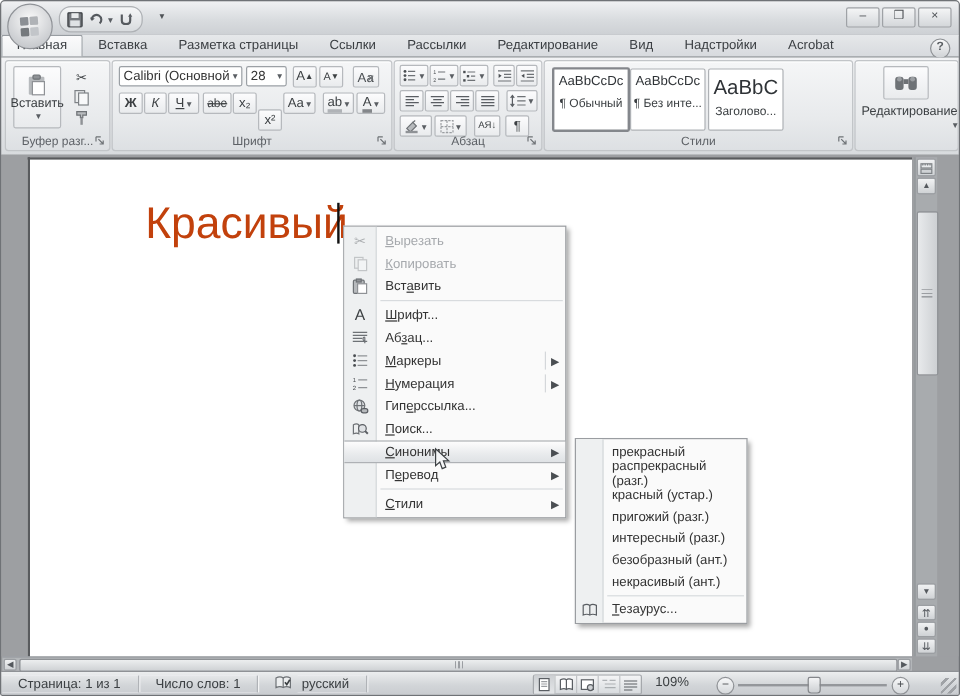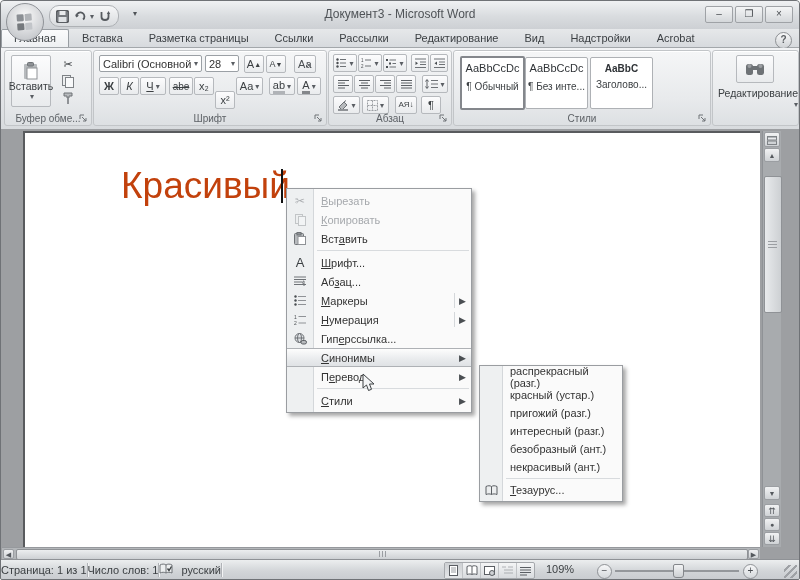--- a/index.html
+++ b/index.html
@@ -69,21 +69,21 @@
   #hscroll{left:1px;top:546px;width:758px;height:12px;background:#b3b6b9;border-top:1px solid #96999d;}
   #hthumb{position:absolute;left:14px;top:1px;width:730px;height:9px;border:1px solid #8f9296;border-radius:2px;
     background:linear-gradient(#eceeef,#ced1d4);}
   #hthumb .grip{position:absolute;left:362px;top:1px;width:8px;height:6px;
     background:repeating-linear-gradient(90deg,#9b9ea2 0 1px,transparent 1px 3px);}
   .harr{position:absolute;top:1px;width:11px;height:10px;font-size:7px;line-height:10px;text-align:center;
     color:#55595e;background:linear-gradient(#eff0f1,#cfd2d5);border:1px solid #9b9ea2;border-radius:2px;box-sizing:border-box;}
   
   #statusbar{left:0;top:558px;width:100%;height:20px;background:linear-gradient(#eceeef,#d2d5d8 55%,#c8cbcf);
     border-top:1px solid #8f9296;display:flex;align-items:center;color:#3c4043;}
-  .seg{padding:0 0;border-right:1px solid #b0b3b7;box-shadow:1px 0 0 #f2f3f4;height:14px;line-height:14px;}
+  .seg{padding:0 14px;border-right:1px solid #b0b3b7;box-shadow:1px 0 0 #f2f3f4;height:14px;line-height:14px;}
   .seg.noline{border-right:none;box-shadow:none;}
   #viewbtns{position:absolute;left:443px;top:2px;display:flex;border:1px solid #a5a8ac;border-radius:2px;
     background:linear-gradient(#f4f5f6,#d8dbde);}
   .vb{width:17px;height:15px;display:flex;align-items:center;justify-content:center;border-right:1px solid #c0c3c6;}
   .vb:last-child{border-right:none}
   .vb.sel{background:linear-gradient(#cdd0d3,#e4e6e8);}
   #zoomlabel{position:absolute;left:545px;top:3px;}
   #zminus,#zplus{position:absolute;top:4px;width:13px;height:13px;border:1px solid #8f9296;border-radius:50%;
     background:linear-gradient(#f6f7f8,#d5d8db);text-align:center;line-height:11px;font-size:10px;color:#4a4e52;}
   #zminus{left:596px}#zplus{left:742px}
@@ -116,21 +116,20 @@
   
   #cursor{left:361px;top:373px;z-index:60;}
   svg{overflow:visible}
 </style>
 </head>
 <body>
 
 <div id="window">
 
   <div class="abs" id="titlebar">
-    <div class="abs" id="title-text">Документ3 - Microsoft Word</div>
     <div class="abs" id="winbtns">
       <div class="wbtn">–</div>
       <div class="wbtn">❐</div>
       <div class="wbtn">×</div>
     </div>
   </div>
   <div class="abs" id="officebtn">
     <div id="officelogo">
       <span class="q1"></span>
         <span class="q2"></span>
@@ -195,21 +194,21 @@
             <rect x="0.5" y="0.5" width="8" height="10" fill="#eceeef" stroke="#7e8286"></rect>
             <rect x="3.5" y="2.5" width="8" height="10" fill="#f8f9fa" stroke="#7e8286"></rect>
           </svg>
       </div>
       <div class="rb" style="left:53px;top:38px;width:20px;border:none;background:none;">
         <svg width="12" height="13" viewBox="0 0 12 13">
             <path d="M2 1 L10 1 L10 4 L7 4 L7 6 L5 6 L5 4 L2 4 Z" fill="#b7babd" stroke="#6e7276"></path>
             <rect x="5" y="6" width="2" height="6" fill="#8f9296"></rect>
           </svg>
       </div>
-      <div class="grplabel"><span>Буфер обме...</span></div>
+      <div class="grplabel"><span>Буфер разг...</span></div>
       <div class="dlg">
         <svg width="9" height="9" viewBox="0 0 9 9">
             <path d="M1 1 H5 M1 1 V5" stroke="#6e7276" fill="none"></path>
             <path d="M3 3 L7 7 M7 4 V7 H4" stroke="#6e7276" fill="none"></path>
           </svg>
       </div>
     </div>
 
     <div class="grp" style="left:92px;width:232px;">
       <div class="combo" style="left:5px;top:4px;width:103px;">
@@ -373,21 +372,21 @@
     <div class="grp" style="left:452px;width:256px;">
       <div class="stylebox sel" style="left:6px;">
         <span class="prev">AaBbCcDc</span>
         <span class="nm">¶ Обычный</span>
       </div>
       <div class="stylebox" style="left:71px;">
         <span class="prev">AaBbCcDc</span>
         <span class="nm">¶ Без инте...</span>
       </div>
       <div class="stylebox" style="left:136px;">
-        <span class="prev" style="font-size:10px;margin-top:5px;font-weight:bold;">AaBbC</span>
+        <span class="prev" style="font-size:17px;margin-top:5px;">AaBbC</span>
         <span class="nm" style="margin-top:5px;">Заголово...</span>
       </div>
 
       <div class="grplabel"><span>Стили</span></div>
       <div class="dlg">
         <svg width="9" height="9" viewBox="0 0 9 9">
             <path d="M1 1 H5 M1 1 V5" stroke="#6e7276" fill="none"></path>
             <path d="M3 3 L7 7 M7 4 V7 H4" stroke="#6e7276" fill="none"></path>
           </svg>
       </div>
@@ -561,37 +560,50 @@
       <span class="ic">
         <svg width="13" height="12" viewBox="0 0 13 12">
             <circle cx="5.5" cy="5" r="4.5" fill="#dfe2e5" stroke="#6e7276"></circle>
             <ellipse cx="5.5" cy="5" rx="2" ry="4.5" fill="none" stroke="#6e7276"></ellipse>
             <path d="M1 5 H10" stroke="#6e7276"></path>
             <rect x="7" y="7.5" width="5.5" height="3.5" rx="1.7" fill="#b7babd" stroke="#5a5e63"></rect>
           </svg>
       </span>
       <span><span>Гип</span><span class="u">е</span><span>рссылка...</span></span>
     </div>
+    <div class="mi">
+      <span class="ic">
+        <svg width="13" height="12" viewBox="0 0 13 12">
+            <path d="M0.5 2 C2 1.2 4 1.2 5 2 L5 9.5 C4 8.8 2 8.8 0.5 9.5 Z" fill="#eceeef" stroke="#6e7276"></path>
+            <circle cx="8" cy="5" r="3.2" fill="#dfe2e5" stroke="#5a5e63"></circle>
+            <path d="M10.3 7.3 L12.5 9.5" stroke="#5a5e63" stroke-width="1.6"></path>
+          </svg>
+      </span>
+      <span><span class="u">П</span><span>оиск...</span></span>
+    </div>
     <div class="mi hl">
       <span><span class="u">С</span><span>инонимы</span></span>
       <span class="arr">▶</span>
     </div>
     <div class="mi">
       <span><span>П</span><span class="u">е</span><span>ревод</span></span>
       <span class="arr">▶</span>
     </div>
     <div class="msep"></div>
     <div class="mi">
       <span><span class="u">С</span><span>тили</span></span>
       <span class="arr">▶</span>
     </div>
   </div>
 
   <div class="menu" id="submenu">
     <div class="icostrip"></div>
+    <div class="mi">
+        <span>прекрасный</span>
+      </div>
     <div class="mi">
         <span>распрекрасный (разг.)</span>
       </div>
     <div class="mi">
         <span>красный (устар.)</span>
       </div>
     <div class="mi">
         <span>пригожий (разг.)</span>
       </div>
     <div class="mi">

